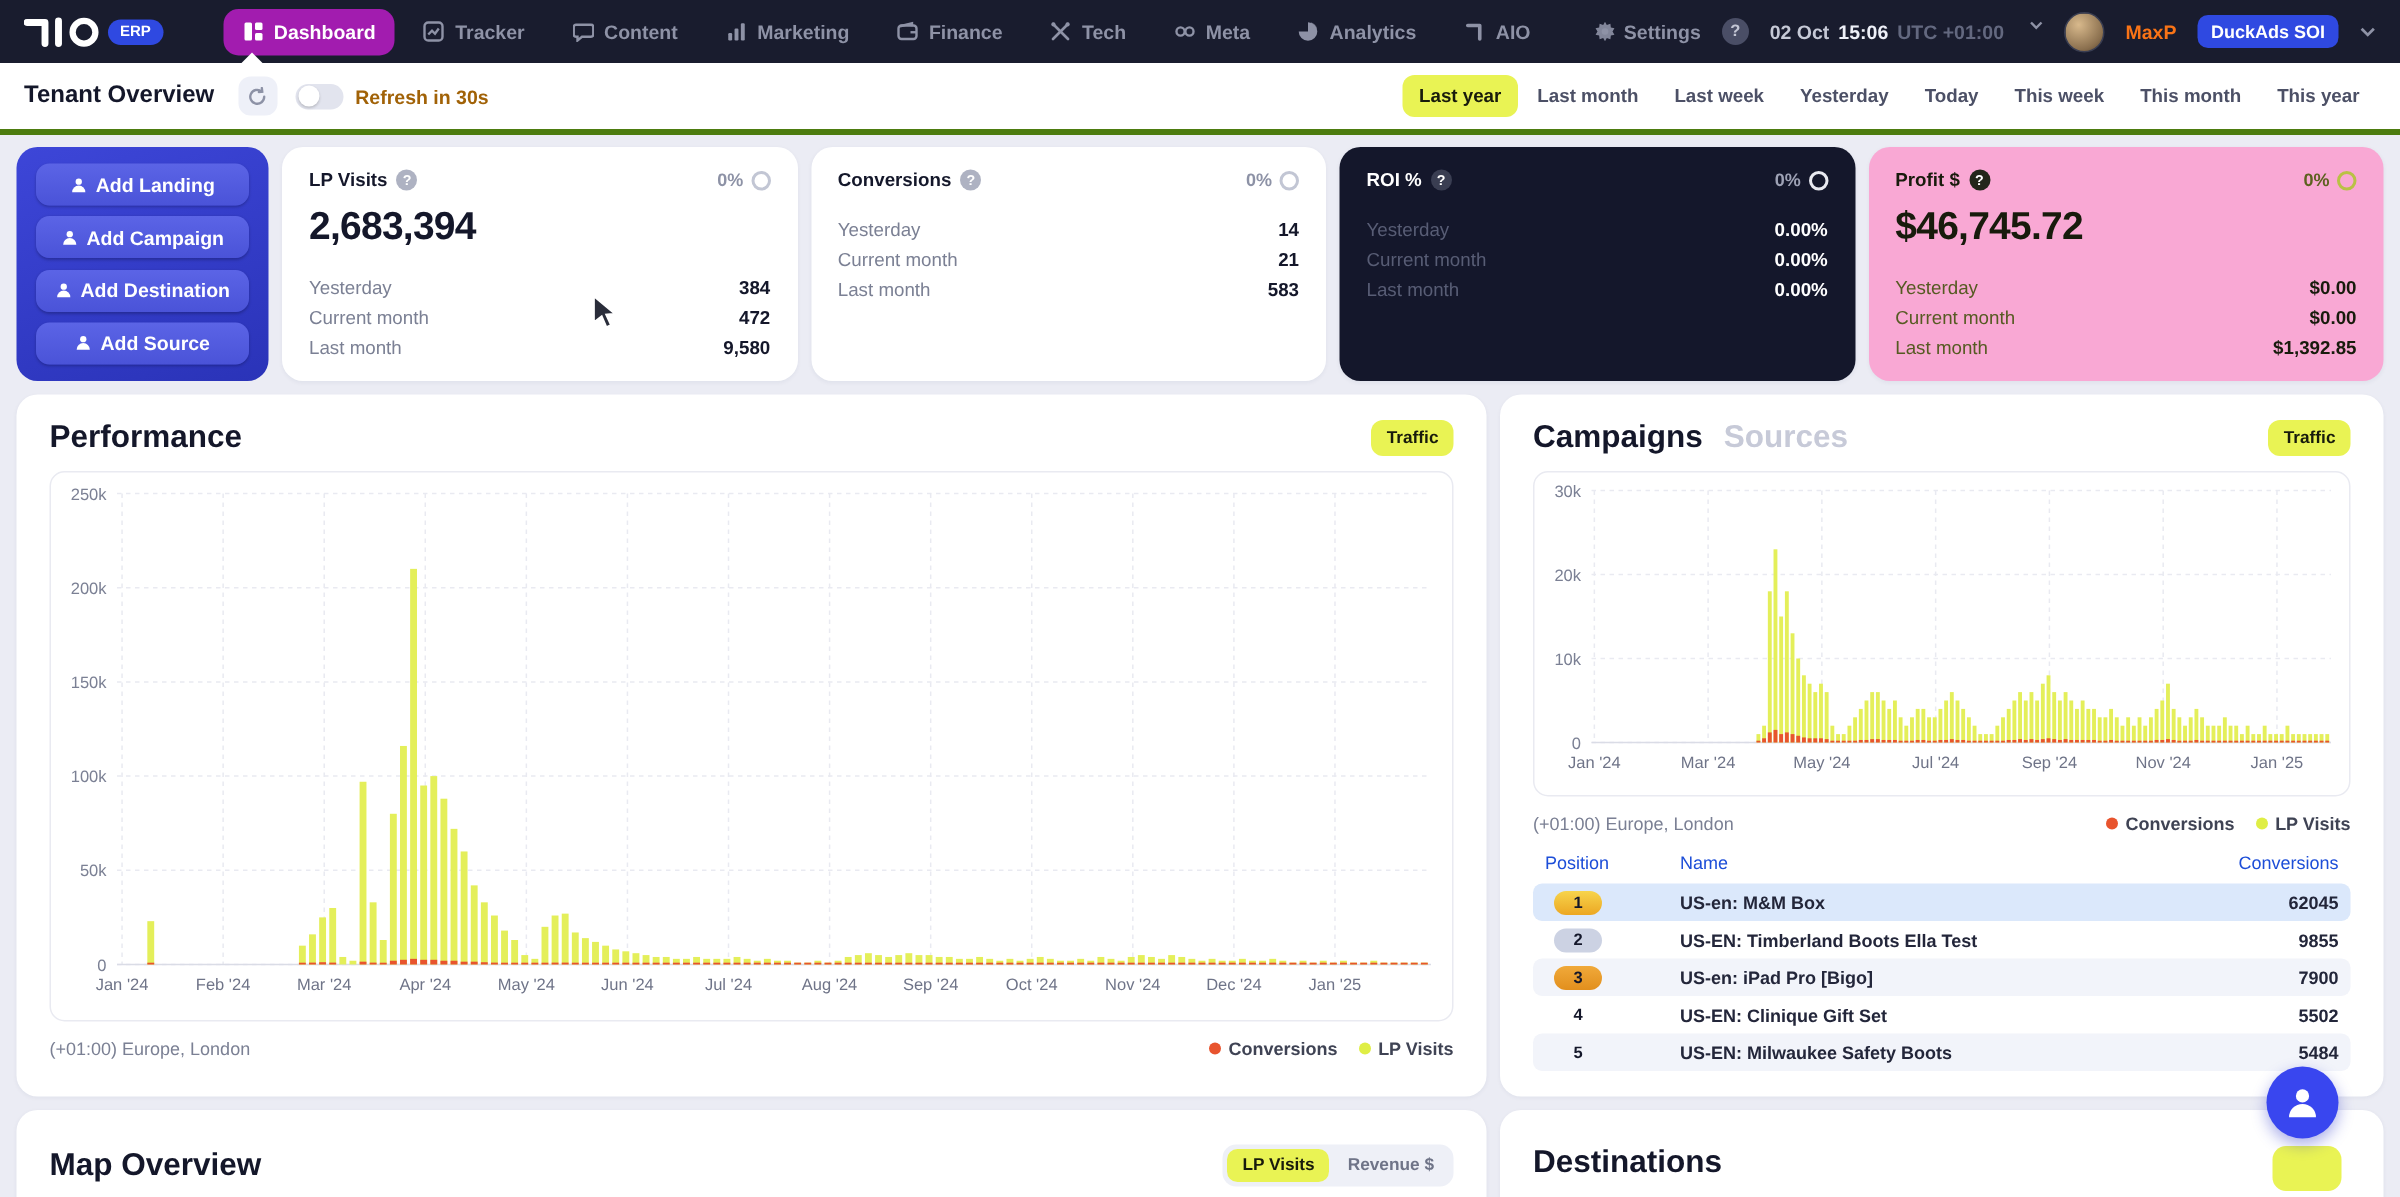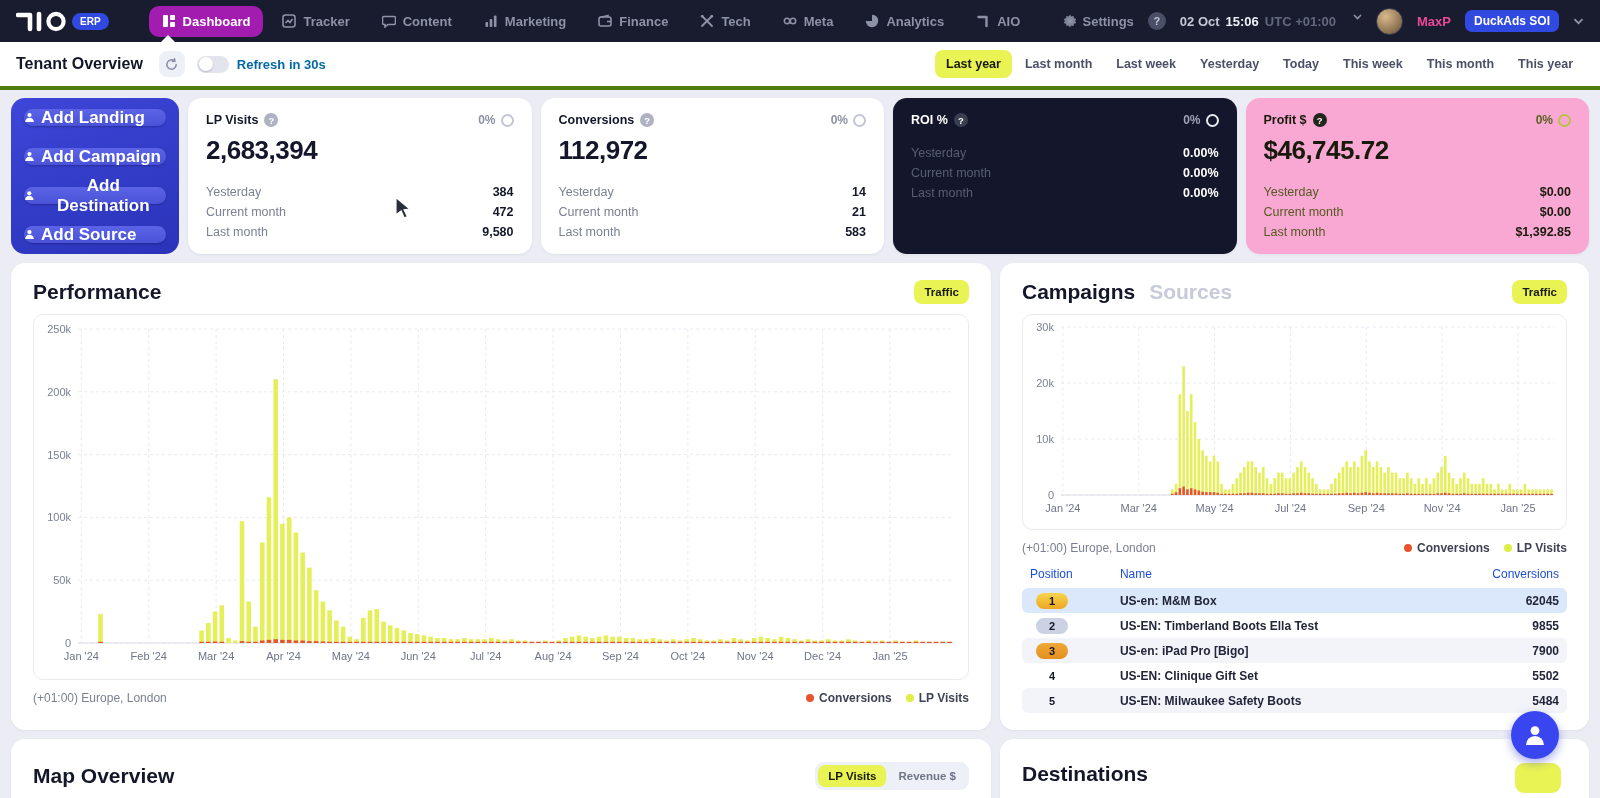--- a/index.html
+++ b/index.html
@@ -22,44 +22,44 @@
   .tb-settings { display:flex; align-items:center; gap:6px; color:#8e92a6; font-size:13px; font-weight:600; cursor:pointer; }
   .help-circle { width:18px; height:18px; border-radius:50%; background:#4a4e66; color:#1a1d2f; font-weight:700;
     font-size:11px; display:flex; align-items:center; justify-content:center; cursor:pointer; }
   .help-circle::before { content:"?"; color:#c3c6d4; }
   .datetime { display:flex; align-items:center; gap:6px; font-size:13px; }
   .dt-date { color:#c6c9d6; font-weight:600; }
   .dt-time { color:#eef0f8; font-weight:700; }
   .dt-tz { color:#63687f; font-weight:600; display:flex; gap:17px; }
   .avatar { width:27px; height:27px; border-radius:50%;
     background:radial-gradient(circle at 35% 30%,#d8b98c,#8a6f4e 70%,#4d3d2a); border:1px solid #3a3e52; }
-  .user-name { color:#ec4899; font-size:13px; font-weight:700; }
+  .user-name { color:#f97316; font-size:13px; font-weight:700; }
   .account-badge { background:#2f49e1; color:#fff; font-size:12px; font-weight:700; padding:4px 9px; border-radius:7px; }
   .chev { stroke:#8e92a6; fill:none; stroke-width:1.6; }
 
   
   .subheader { height:48px; background:#fff; display:flex; align-items:center; padding:0 16px; border-bottom:4px solid #4d7c0f; }
   .page-title { font-size:16px; font-weight:700; color:#14172a; margin-right:16px; }
   .refresh-btn { width:26px; height:26px; border-radius:8px; background:#eef0f8; display:flex; align-items:center; justify-content:center; cursor:pointer; margin-right:12px; }
   .toggle { width:32px; height:17px; border-radius:9px; background:#e2e4ee; position:relative; cursor:pointer; margin-right:8px; }
   .toggle .knob { position:absolute; top:1.5px; left:2px; width:14px; height:14px; border-radius:50%; background:#fff; box-shadow:0 1px 2px rgba(0,0,0,.2); }
-  .refresh-label { font-size:13px; color:#0369a1; font-weight:600; }
+  .refresh-label { font-size:13px; color:#a16207; font-weight:600; }
   .ranges { margin-left:auto; display:flex; align-items:flex-start; gap:2px; }
   .range-pill { font-size:12.5px; font-weight:600; color:#4c5066; padding:7px 11px; border-radius:8px; cursor:pointer; white-space:nowrap; }
   .range-pill.active { background:#e9f354; color:#181b0c; font-weight:700; }
 
   
   .content { padding:8px 11px 0 11px; }
   .stats-row { display:grid; grid-template-columns:168px repeat(4,1fr); gap:9px; }
   .card { background:#fff; border-radius:14px; box-shadow:0 1px 3px rgba(25,30,70,.05); }
 
   .qa-card { background:linear-gradient(160deg,#3d46d8 0%,#2a33b8 100%); border-radius:14px; padding:11px 13px;
     display:flex; flex-direction:column; justify-content:space-between; height:156px; }
-  .qa-btn { background:linear-gradient(180deg,#5b64e6,#4a53d8); border:none; border-radius:9px; height:17px;
-    color:#fff; font-size:17px; font-weight:700; display:flex; align-items:center; justify-content:flex-start; gap:6px; cursor:pointer;
+  .qa-btn { background:linear-gradient(180deg,#5b64e6,#4a53d8); border:none; border-radius:9px; height:28px;
+    color:#fff; font-size:13px; font-weight:700; display:flex; align-items:center; justify-content:center; gap:6px; cursor:pointer;
     font-family:inherit; box-shadow:0 1px 2px rgba(0,0,20,.25); }
   .qa-btn svg { width:11px; height:11px; }
 
   .stat-card { padding:15px 18px; height:156px; position:relative; }
   .stat-head { display:flex; align-items:center; }
   .stat-title { font-size:12.5px; font-weight:700; color:#14172a; margin-right:6px; }
   .qicon { width:14px; height:14px; border-radius:50%; background:#aeb2c2; display:inline-flex; align-items:center; justify-content:center; }
   .qicon::before { content:"?"; color:#fff; font-size:9.5px; font-weight:700; }
   .stat-pct-wrap { margin-left:auto; display:flex; align-items:center; gap:5px; }
   .stat-pct { font-size:12px; color:#8d92a6; font-weight:600; }
@@ -335,21 +335,20 @@
 
     <div class="card stat-card">
       <div class="stat-head">
         <span class="stat-title">Conversions</span>
         <span class="qicon"></span>
         <span class="stat-pct-wrap">
             <span class="stat-pct">0%</span>
             <span class="donut"></span>
           </span>
       </div>
-      <div class="stat-value">112,972</div>
       <div class="stat-rows">
         <div class="stat-row">
             <span class="lbl">Yesterday</span>
             <span class="val">14</span>
           </div>
         <div class="stat-row">
             <span class="lbl">Current month</span>
             <span class="val">21</span>
           </div>
         <div class="stat-row">

